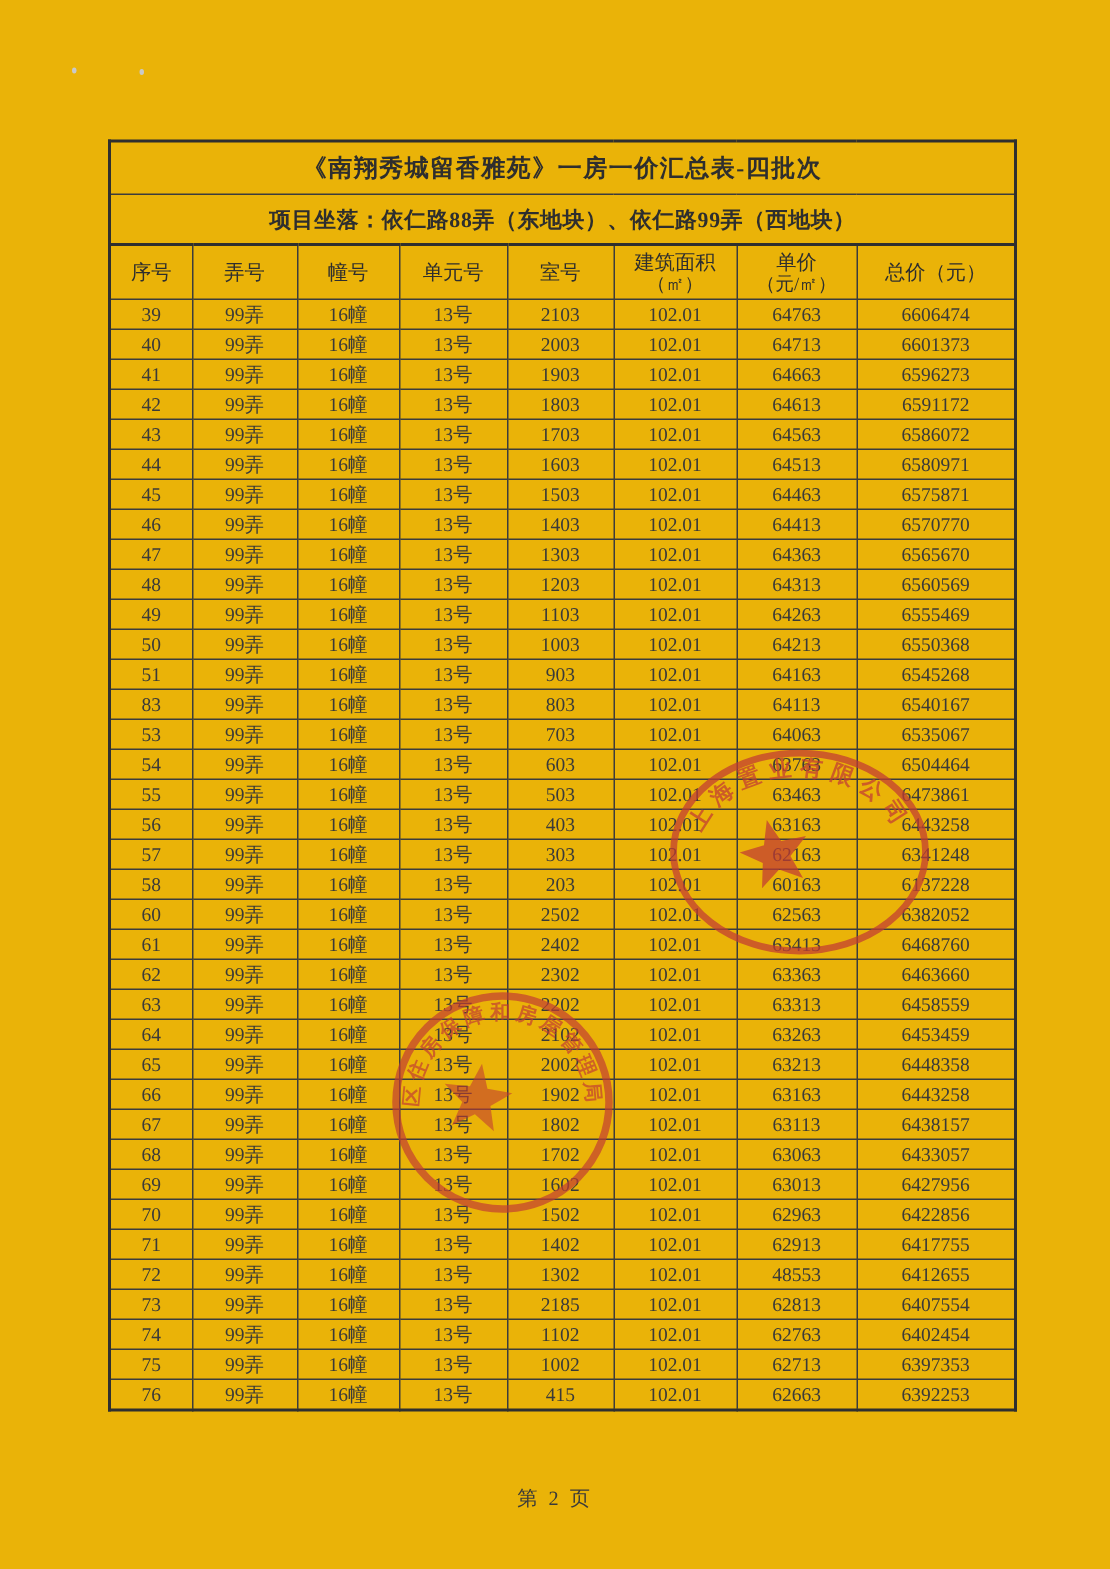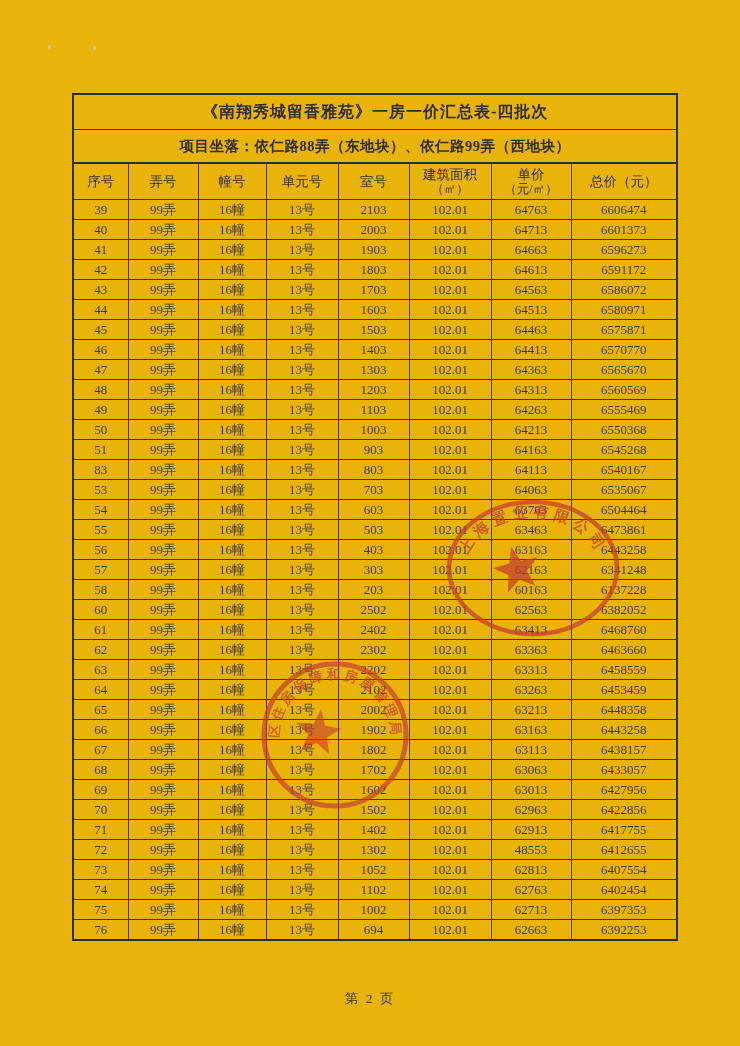--- a/index.html
+++ b/index.html
@@ -461,21 +461,21 @@
           <td>1302</td>
           <td>102.01</td>
           <td>48553</td>
           <td>6412655</td>
         </tr>
         <tr>
           <td>73</td>
           <td>99弄</td>
           <td>16幢</td>
           <td>13号</td>
-          <td>1052</td>
+          <td>2185</td>
           <td>102.01</td>
           <td>62813</td>
           <td>6407554</td>
         </tr>
         <tr>
           <td>74</td>
           <td>99弄</td>
           <td>16幢</td>
           <td>13号</td>
           <td>1102</td>
@@ -491,21 +491,21 @@
           <td>1002</td>
           <td>102.01</td>
           <td>62713</td>
           <td>6397353</td>
         </tr>
         <tr>
           <td>76</td>
           <td>99弄</td>
           <td>16幢</td>
           <td>13号</td>
-          <td>694</td>
+          <td>415</td>
           <td>102.01</td>
           <td>62663</td>
           <td>6392253</td>
         </tr>
       </tbody>
   </table>
 
   <svg class="stamps" width="740" height="1046" viewBox="0 0 740 1046">
     <defs>
       <path id="seal1path" d="M 465,570 a 68,53 0 1 1 136,0 a 68,53 0 1 1 -136,0" fill="none"></path>

